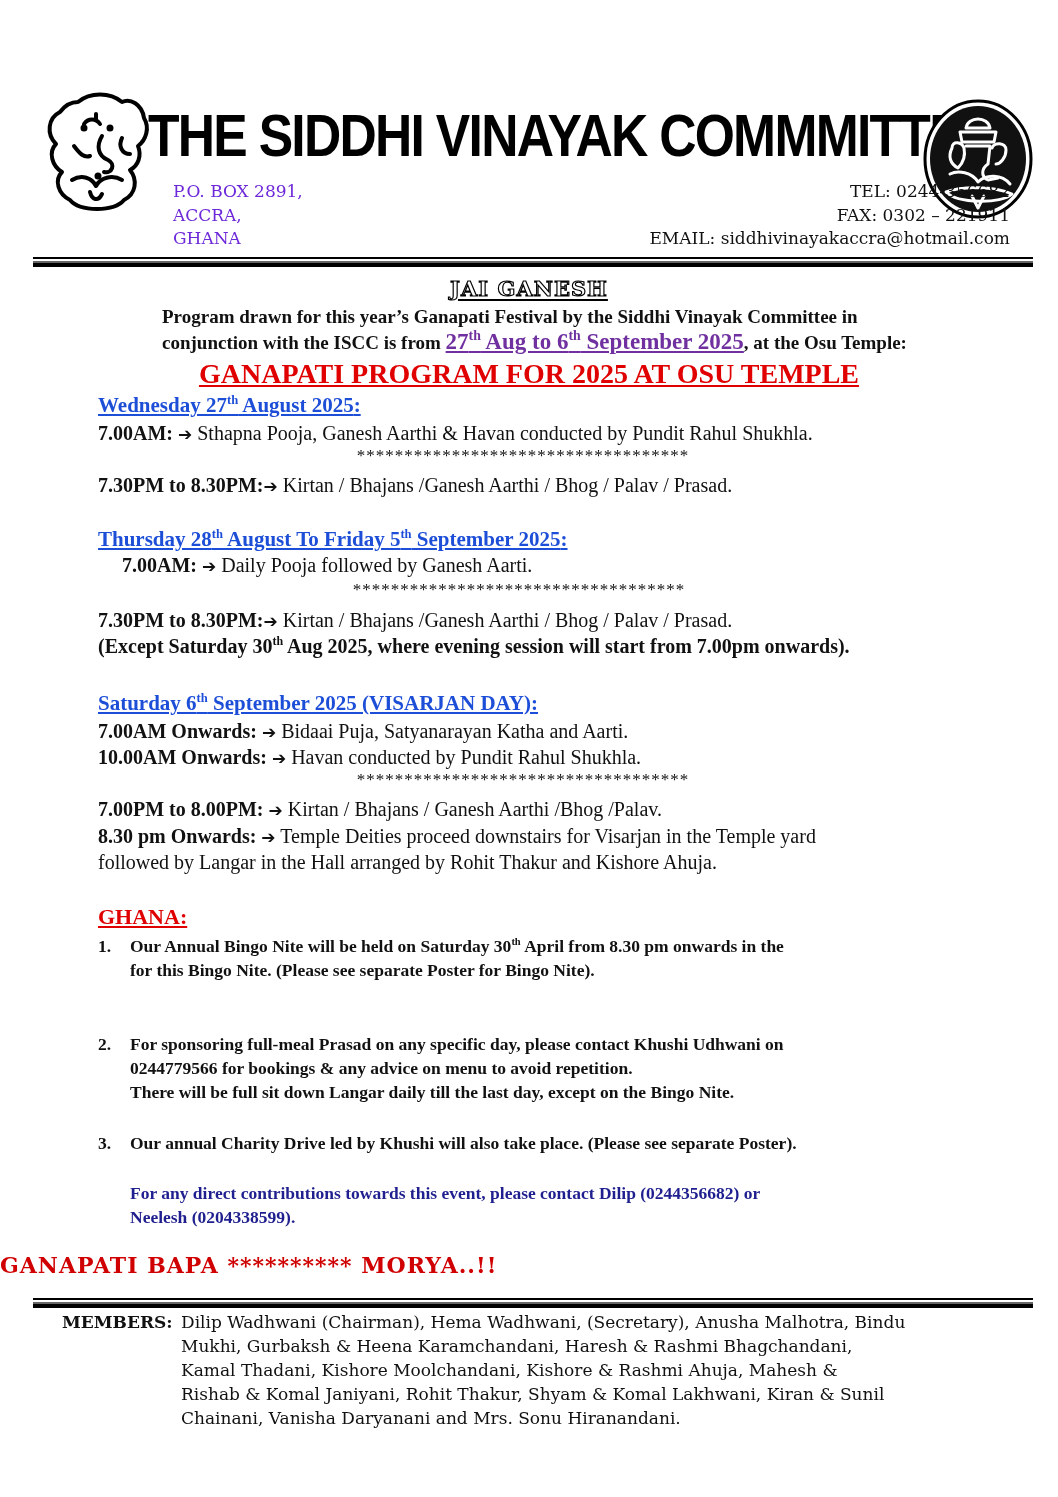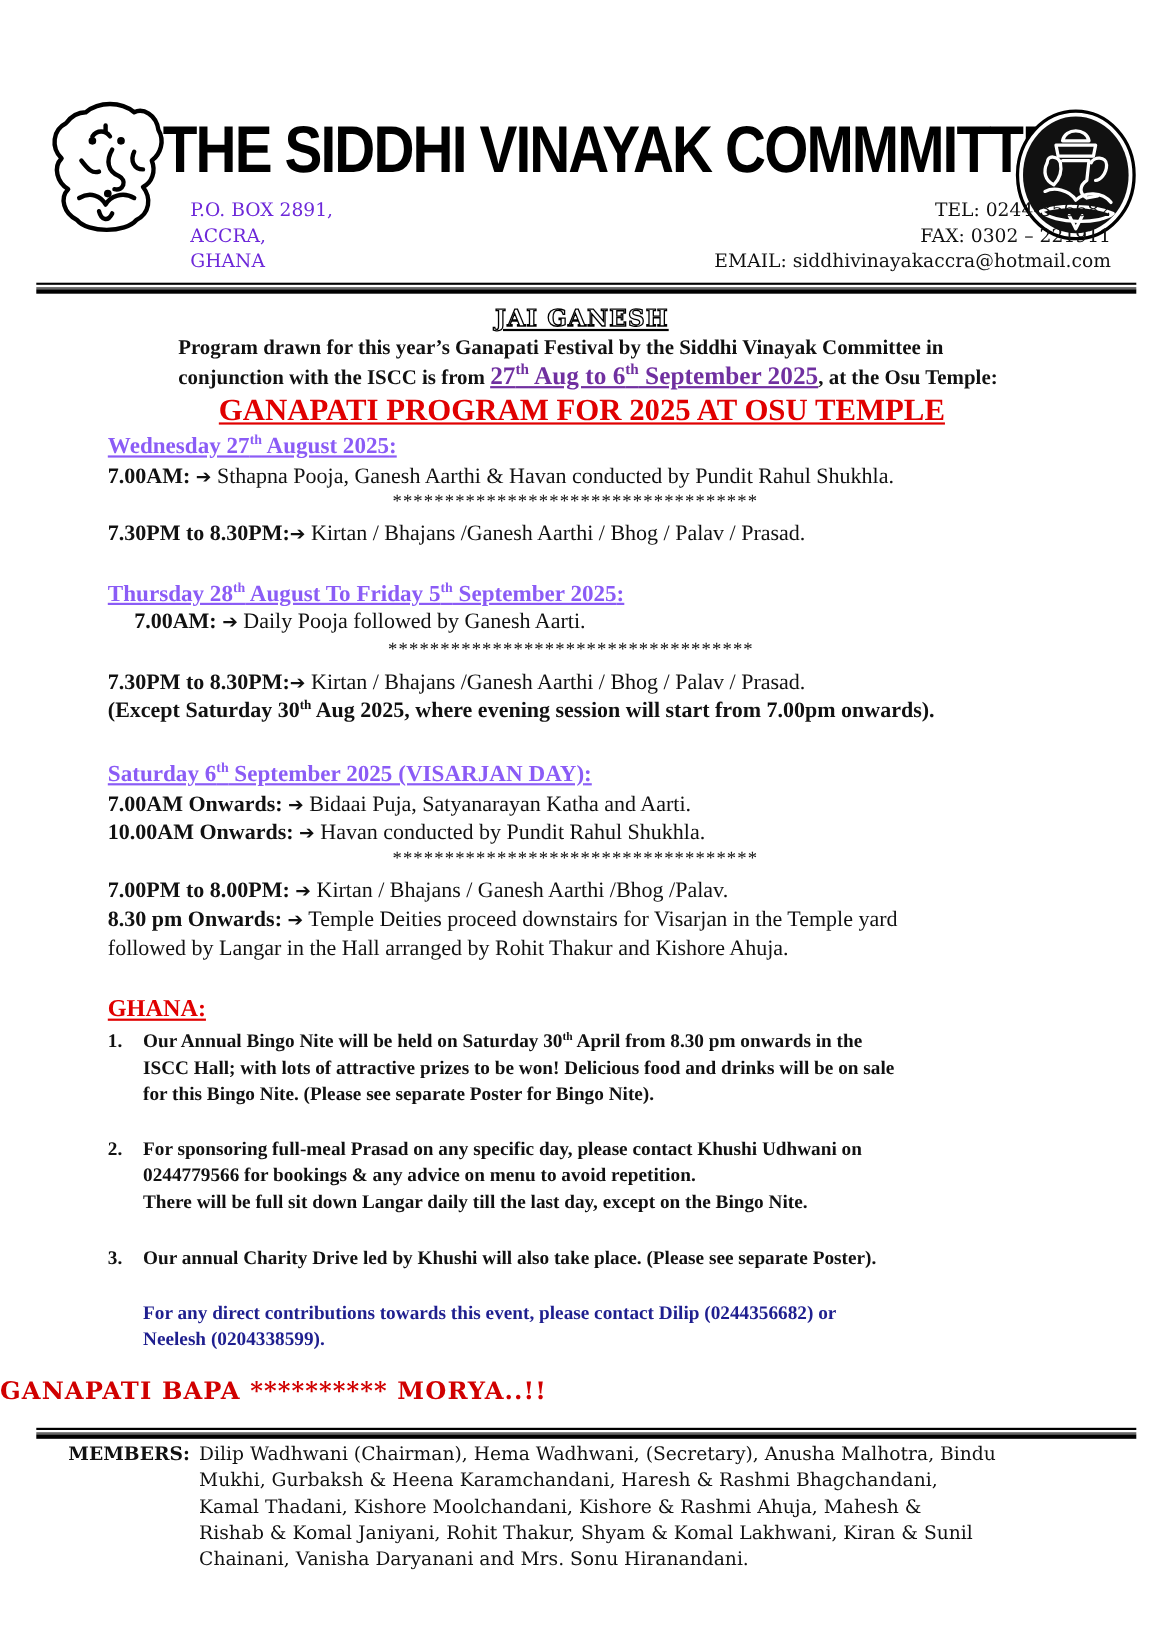--- a/index.html
+++ b/index.html
@@ -32,21 +32,21 @@
     left: 0; width: 1058px; top: 276px; text-align: center;
     font-family: "DejaVu Serif", serif; font-weight: bold; font-size: 21px;
     letter-spacing: 1px;
   }
   .jai span { text-decoration: underline; text-decoration-thickness: 2px; text-underline-offset: 3px;
     color: #fff; -webkit-text-stroke: 1.2px #000; }
   .intro { left: 114px; top: 304px; width: 880px; font-family: "Liberation Serif", serif; font-weight: bold; font-size: 19px; line-height: 25px; margin-left: 48px; }
   .intro .date { color: #7030a0; font-size: 23px; text-decoration: underline; }
   .prog-title { left: 0; width: 1058px; top: 358px; text-align: center; color: #e00000; font-weight: bold;
     font-size: 28px; line-height: 32px; text-decoration: underline; font-family: "Liberation Serif", serif; }
-  .day { left: 98px; color: #8b5cf6; font-weight: bold; font-size: 21px; line-height: 26px; text-decoration: underline; font-family: "Liberation Serif", serif; }
+  .day { left: 98px; color: #1d4ed8; font-weight: bold; font-size: 21px; line-height: 26px; text-decoration: underline; font-family: "Liberation Serif", serif; }
   .day .colon { text-decoration: none; }
   .line { left: 98px; font-size: 20px; line-height: 26px; font-family: "Liberation Serif", serif; white-space: nowrap; }
   .line b { font-weight: bold; }
   .stars { left: 0; width: 1058px; text-align: center; font-size: 17px; letter-spacing: 1px; font-family: "Liberation Serif", serif; }
   sup { font-size: 0.6em; vertical-align: super; line-height: 0; }
 
   .notes-h { left: 98px; top: 904px; color: #e00000; font-weight: bold; font-size: 22px; text-decoration: underline; font-family: "Liberation Serif", serif; }
   .note { left: 98px; width: 880px; font-weight: bold; font-size: 17.5px; line-height: 24px; font-family: "Liberation Serif", serif; }
   .note .num { position: absolute; left: 0; top: 0; width: 30px; }
   .note .txt { margin-left: 32px; }
@@ -170,21 +170,20 @@
   <b>8.30 pm Onwards:</b> <span class="arrow">➔</span> <span>Temple Deities proceed downstairs for Visarjan in the Temple yard</span>
 </div>
 <div class="abs line" style="top:849px;">followed by Langar in the Hall arranged by Rohit Thakur and Kishore Ahuja.</div>
 
 <div class="abs notes-h">GHANA:</div>
 
 <div class="abs note" style="top:934px;">
   <span class="num">1.</span>
   <div class="txt">
     <div><span>Our Annual Bingo Nite will be held on Saturday 30</span><sup>th</sup><span> April from 8.30 pm onwards in the</span></div>
-    <div>ISCC Hall; with lots of attractive prizes to be won! Delicious food and drinks will be on sale</div>
     <div>for this Bingo Nite. (Please see separate Poster for Bingo Nite).</div>
   </div>
 </div>
 
 <div class="abs note" style="top:1032px;">
   <span class="num">2.</span>
   <div class="txt">
     <div>For sponsoring full-meal Prasad on any specific day, please contact Khushi Udhwani on</div>
     <div>0244779566 for bookings &amp; any advice on menu to avoid repetition.</div>
     <div>There will be full sit down Langar daily till the last day, except on the Bingo Nite.</div>

